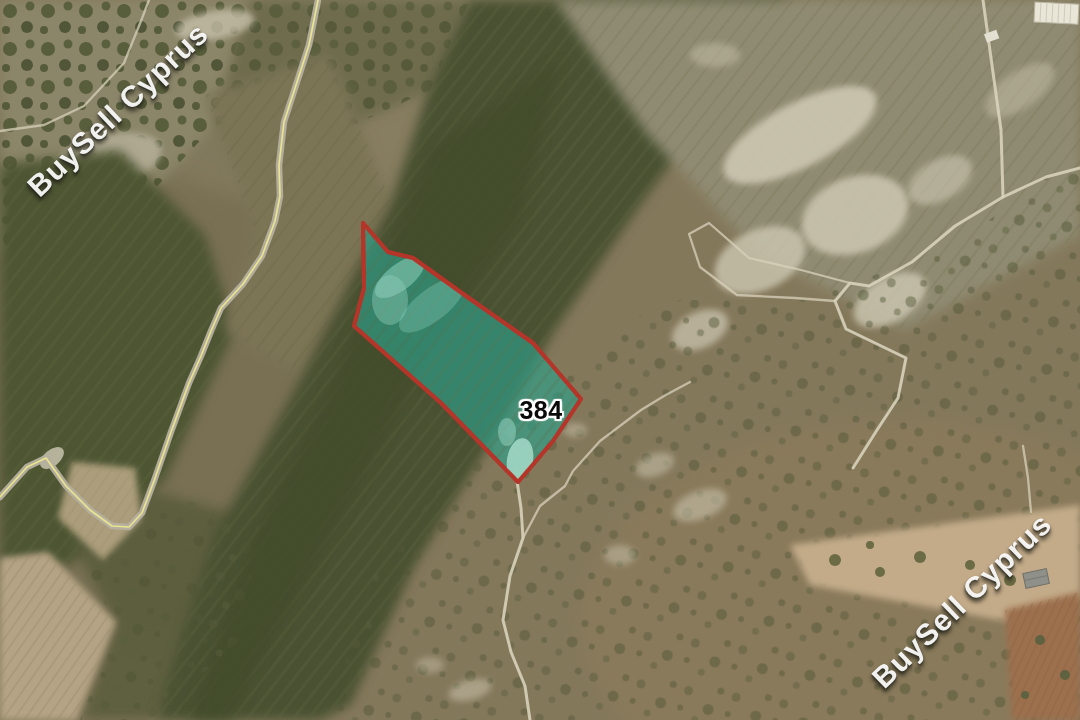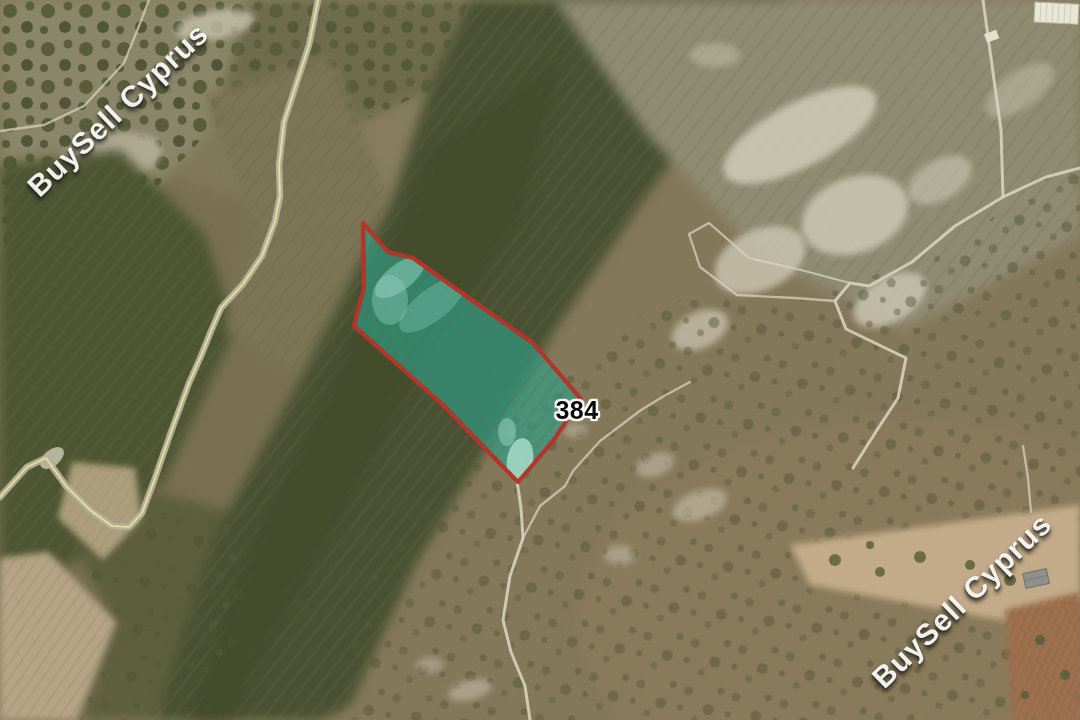--- a/index.html
+++ b/index.html
@@ -4,21 +4,21 @@
 <style>
   html,body{margin:0;padding:0;background:#000;}
   .map{position:relative;width:1080px;height:720px;overflow:hidden;
        background:#84785B;font-family:"Liberation Sans",sans-serif;}
   .map svg{position:absolute;left:0;top:0;}
   polyline{fill:none;stroke-linecap:round;stroke-linejoin:round;}
   .road-casing{stroke-width:6.5px;opacity:.95;}
   .road-center{stroke-width:1.7px;opacity:.95;}
   .trail{stroke-width:3px;opacity:.9;}
   .trail-thin{stroke-width:2.3px;opacity:.75;}
-  .parcel-label{position:absolute;left:577px;top:410px;transform:translate(-50%,-50%);
+  .parcel-label{position:absolute;left:541px;top:410px;transform:translate(-50%,-50%);
        font-size:25px;font-weight:bold;color:#0A0A0A;letter-spacing:.5px;
        text-shadow:-2px -2px 1px #fff, 2px -2px 1px #fff, -2px 2px 1px #fff, 2px 2px 1px #fff,
                    -2px 0 1px #fff, 2px 0 1px #fff, 0 -2px 1px #fff, 0 2px 1px #fff, 0 0 3px #fff;
        white-space:nowrap;}
   .watermark{position:absolute;font-size:30px;font-weight:bold;letter-spacing:1px;
        color:rgba(255,255,255,.93);white-space:nowrap;
        text-shadow:-3px 3px 4px rgba(35,35,25,.85), -1px 1px 2px rgba(0,0,0,.6);}
   .wm-tl{left:118px;top:110px;transform:translate(-50%,-50%) rotate(-43.5deg);}
   .wm-br{left:962px;top:601px;transform:translate(-50%,-50%) rotate(-44deg);}
 </style>

